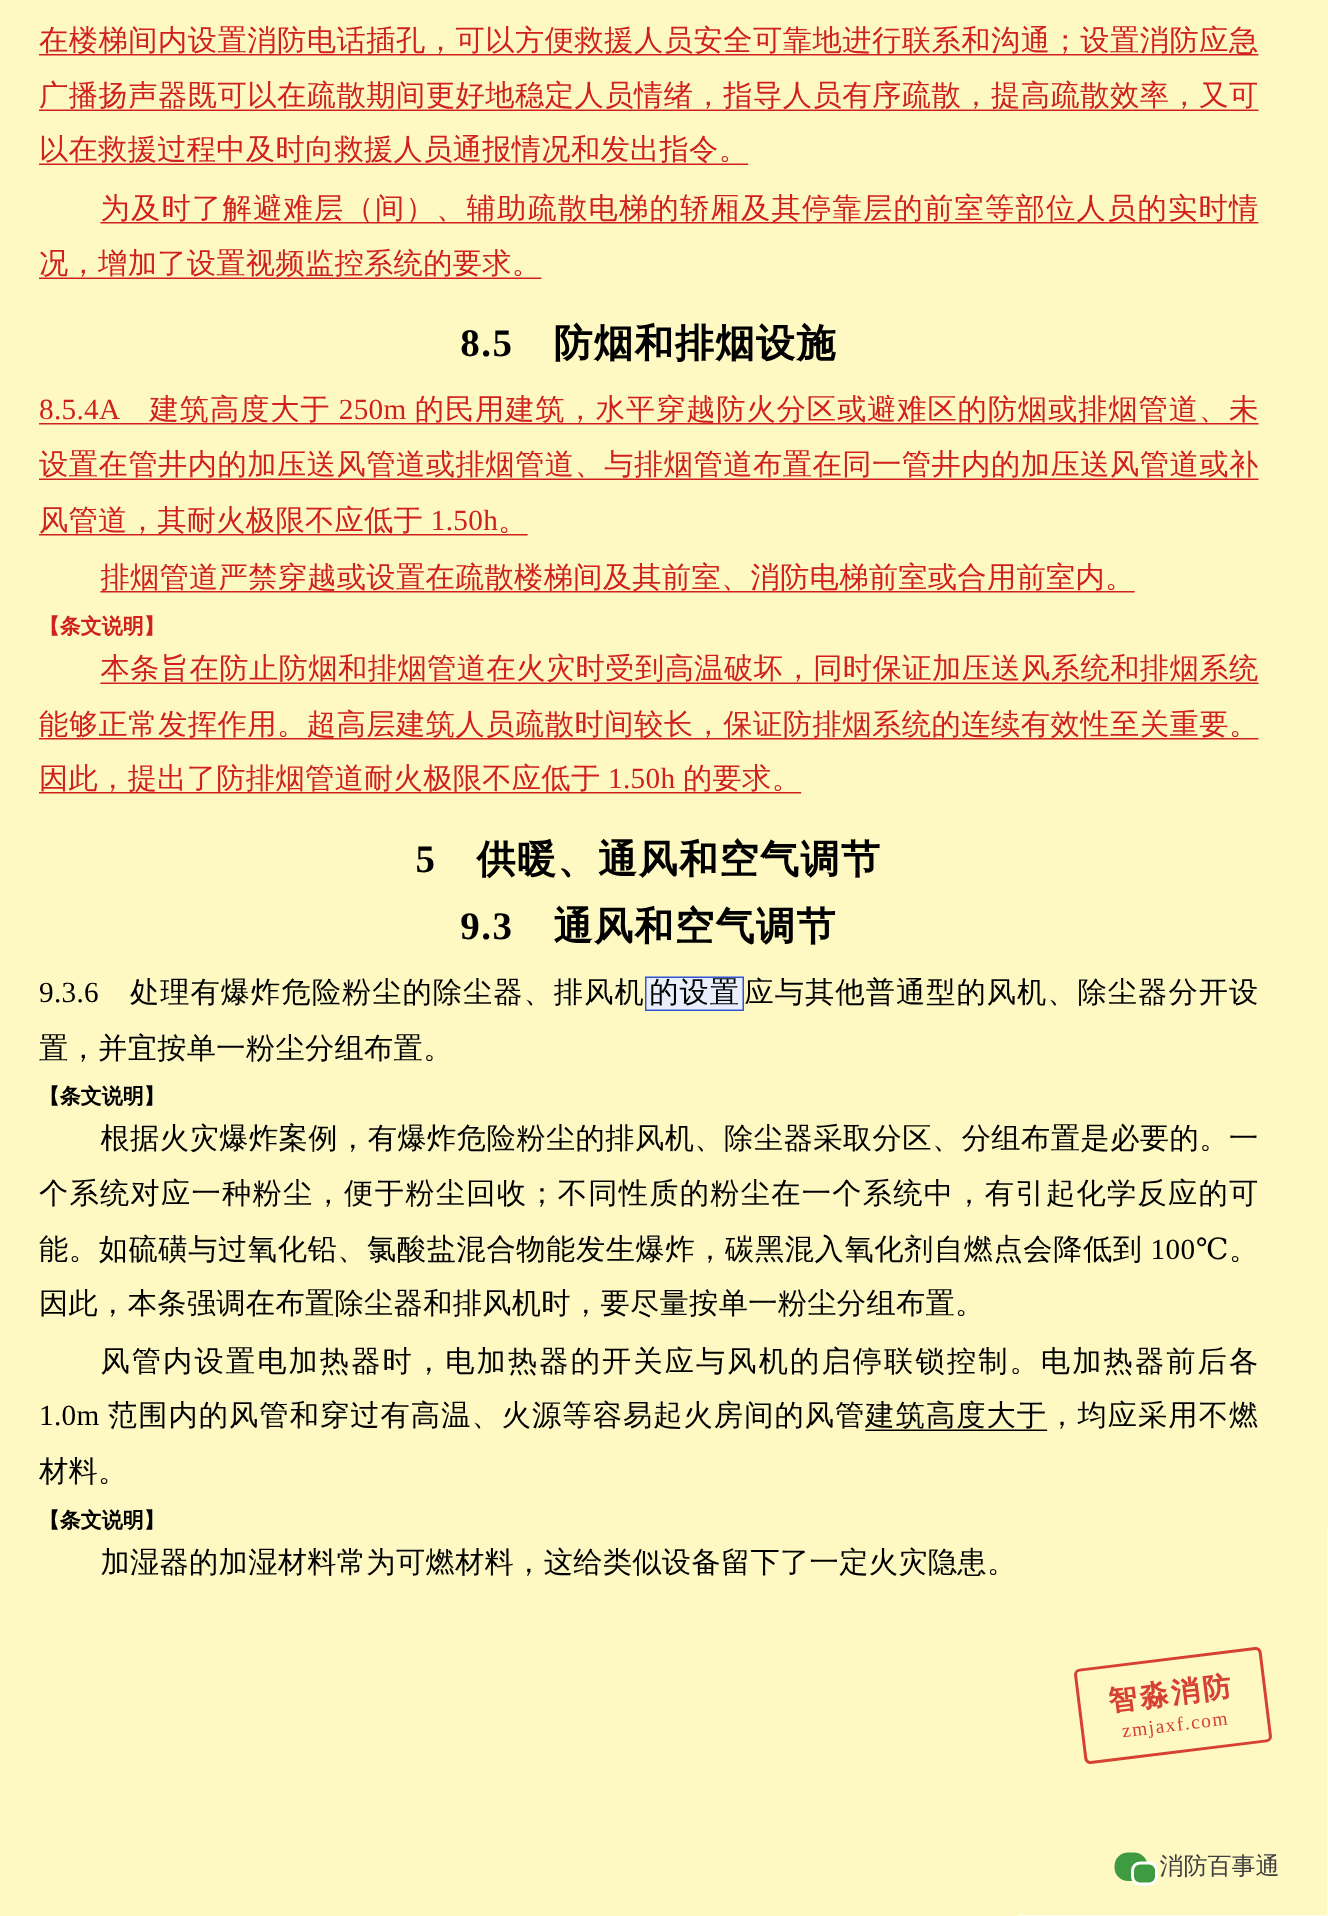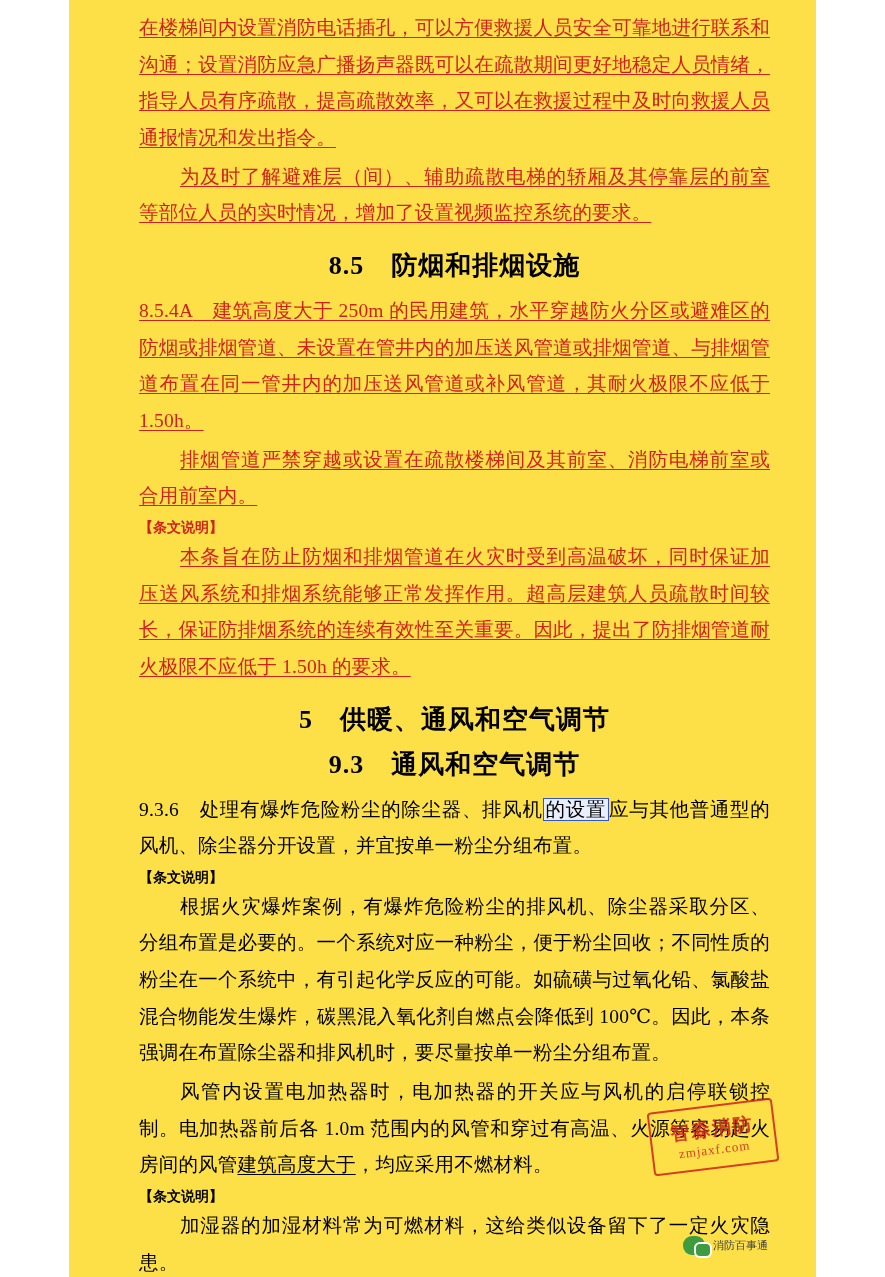--- a/index.html
+++ b/index.html
@@ -6,27 +6,27 @@
     margin: 0;
     padding: 0;
     background: #ffffff;
   }
   body {
     font-family: "Liberation Serif", "DejaVu Serif", serif;
     color: #000000;
   }
   .page {
     position: relative;
-    width: 747px;
+    width: 885px;
     height: 1277px;
     margin: 0 auto;
-    background: #fde047;
+    background: #fef9c3;
     overflow: hidden;
     box-sizing: border-box;
-    padding: 10px 46px 0 70px;
+    padding: 10px 46px 0 26px;
   }
   .para {
     font-size: 19.5px;
     line-height: 1.88;
     margin: 0 0 2px 0;
     text-align: justify;
     letter-spacing: 0.2px;
   }
   .indent {
     text-indent: 2.1em;
@@ -89,28 +89,28 @@
     font-size: 19px;
     font-weight: bold;
     letter-spacing: 2px;
   }
   .stamp .s2 {
     font-size: 13px;
     letter-spacing: 1px;
   }
   .wechat {
     position: absolute;
-    right: 48px;
+    right: 32px;
     bottom: 22px;
     display: flex;
     align-items: center;
     gap: 8px;
     color: #3f3f3f;
     font-family: "Liberation Sans", sans-serif;
-    font-size: 11px;
+    font-size: 16px;
   }
   .wechat .wicon {
     width: 22px;
     height: 19px;
     border-radius: 9px;
     background: #3f9b3f;
     position: relative;
   }
   .wechat .wicon:after {
     content: "";

